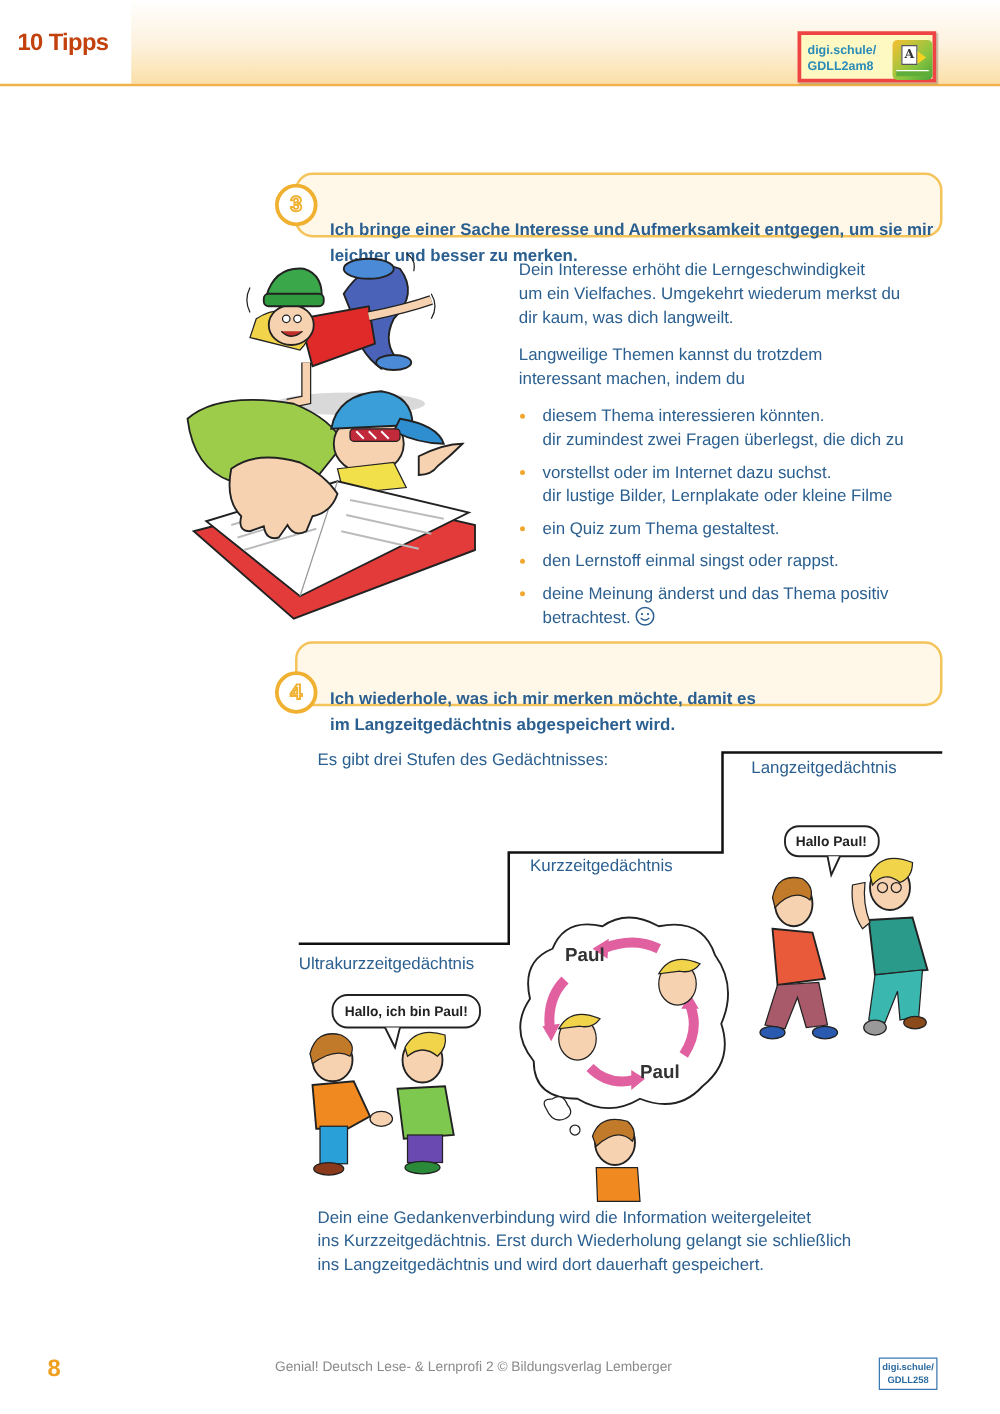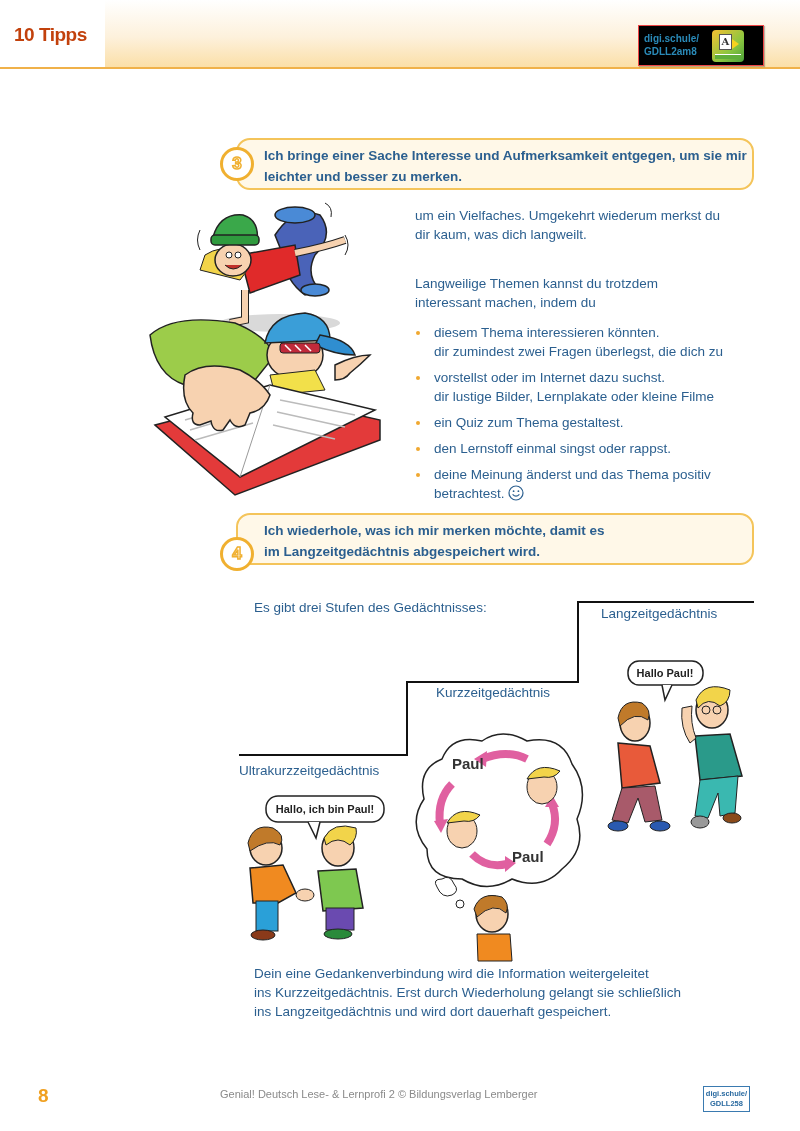--- a/index.html
+++ b/index.html
@@ -6,31 +6,31 @@
   html, body { width: 800px; height: 1131px; background: #ffffff; overflow: hidden; }
   body { position: relative; font-family: "Liberation Sans", "DejaVu Sans", sans-serif; color: #2b5f8f; }
 
   
   .header { position: absolute; left: 0; top: 0; width: 800px; height: 68px; }
   .header-title-box { position: absolute; left: 0; top: 0; width: 105px; height: 67px; background: #ffffff; }
   .header-gradient { position: absolute; left: 105px; top: 0; width: 695px; height: 67px;
     background: linear-gradient(to bottom, #ffffff 0%, #fdf1dc 55%, #fbdfa8 100%); }
   .header-rule { position: absolute; left: 0; top: 67px; width: 800px; height: 2px; background: #f0b14a; }
   .header-title { position: absolute; left: 14px; top: 24px; font-size: 19px; font-weight: bold; color: #c2410c; letter-spacing: -0.5px; }
-  .digi-badge { position: absolute; left: 638px; top: 25px; width: 126px; height: 41px; background: #000000; border: 1px solid #ef4444; box-shadow: 1px 1px 1px rgba(0,0,0,0.25); }
+  .digi-badge { position: absolute; left: 638px; top: 25px; width: 111px; height: 41px; background: #fef9c3; border: 3px solid #ef4444; box-shadow: 1px 1px 1px rgba(0,0,0,0.25); }
   .digi-badge-text { position: absolute; left: 5px; top: 6px; font-size: 10px; line-height: 13px; font-weight: bold; color: #2a8ab8; white-space: pre; }
   .digi-app-icon { position: absolute; left: 73px; top: 4px; width: 32px; height: 32px; border-radius: 4px;
     background: linear-gradient(135deg, #f7c033 0%, #8cc63f 60%, #4aa23a 100%); }
   .digi-app-icon .card { position: absolute; left: 7px; top: 4px; width: 13px; height: 16px; background: #fff; border: 1px solid #555; font-size: 10px; font-weight: bold; color: #333; text-align: center; line-height: 14px; font-family: "DejaVu Serif", serif; }
   .digi-app-icon .arrow { position: absolute; left: 20px; top: 9px; width: 0; height: 0; border-top: 5px solid transparent; border-bottom: 5px solid transparent; border-left: 7px solid #f7d21e; }
   .digi-app-icon .strip { position: absolute; left: 3px; bottom: 3px; width: 26px; height: 5px; background: #5fae3a; border-top: 1px solid #fff; }
 
   
   .tip-banner { position: absolute; left: 236px; width: 518px; background: #fff8e8; border: 2px solid #f4c45a; border-radius: 14px; }
-  .tip-banner-text { position: absolute; left: 26px; font-size: 13.5px; line-height: 21px; font-weight: bold; color: #2b5f8f; }
+  .tip-banner-text { position: absolute; left: 26px; font-size: 13.5px; line-height: 21px; font-weight: bold; color: #2b5f8f; margin-top: 28px; }
   .tip-number { position: absolute; width: 34px; height: 34px; border-radius: 50%; background: #ffffff; border: 3px solid #f0b030; }
   .tip-number span { position: absolute; left: 0; top: 0; width: 28px; line-height: 28px; text-align: center; font-size: 17px; font-weight: bold; color: #fff; -webkit-text-stroke: 1.5px #f0b030; }
 
   
   .para { position: absolute; font-size: 13.5px; line-height: 19px; color: #2b5f8f; }
   .bullet-list { position: absolute; left: 415px; top: 323px; width: 345px; list-style: none; }
   .bullet-item { position: relative; padding-left: 19px; font-size: 13.5px; line-height: 19px; margin-bottom: 7px; color: #2b5f8f; }
   .bullet-dot { position: absolute; left: 1px; top: 8px; width: 4px; height: 4px; border-radius: 50%; background: #f0a830; }
   .smiley { display: inline-block; width: 16px; height: 16px; vertical-align: -3px; margin-left: 3px; }
 
@@ -129,20 +129,21 @@
       <line x1="135" y1="205" x2="210" y2="220"></line>
       <line x1="132" y1="217" x2="200" y2="232"></line>
       <line x1="128" y1="230" x2="190" y2="244"></line>
     </g>
 
     <path d="M40 180 Q60 165 95 175 Q115 185 125 200 Q120 215 105 218 L100 230 Q90 235 85 225 L78 235 Q68 238 66 226 L55 230 Q45 230 48 218 Q35 205 40 180 Z" fill="#f7d2b0" stroke="#222" stroke-width="1.5"></path>
   </svg>
 </div>
 
 <div class="para" style="left:415px;top:206px;width:345px;">
+  <div>Dein Interesse erhöht die Lerngeschwindigkeit</div>
   <div>um ein Vielfaches. Umgekehrt wiederum merkst du</div>
   <div>dir kaum, was dich langweilt.</div>
 </div>
 <div class="para" style="left:415px;top:274px;width:345px;">
   <div>Langweilige Themen kannst du trotzdem</div>
   <div>interessant machen, indem du</div>
 </div>
 
 <ul class="bullet-list">
   <li class="bullet-item">
@@ -184,21 +185,21 @@
 <div class="tip-number" style="left:220px;top:537px;">
   <span>4</span>
 </div>
 
 <div class="para" style="left:254px;top:598px;">Es gibt drei Stufen des Gedächtnisses:</div>
 
 <svg class="illus" style="left:238px;top:600px;" width="516" height="160" viewBox="0 0 516 160">
   <path d="M1 155 L169 155 L169 82 L340 82 L340 2 L516 2" fill="none" stroke="#111" stroke-width="2"></path>
 </svg>
 <div class="stair-label" style="left:601px;top:606px;">Langzeitgedächtnis</div>
-<div class="stair-label" style="left:424px;top:685px;margin-left:12px;">Kurzzeitgedächtnis</div>
+<div class="stair-label" style="left:424px;top:685px;">Kurzzeitgedächtnis</div>
 <div class="stair-label" style="left:239px;top:763px;">Ultrakurzzeitgedächtnis</div>
 
 <div class="illus" style="left:238px;top:793px;width:150px;height:155px;">
   <svg width="150" height="155" viewBox="0 0 150 155">
     <rect x="28" y="3" width="118" height="26" rx="12" fill="#fff" stroke="#222" stroke-width="1.5"></rect>
     <path d="M70 29 L78 45 L82 29" fill="#fff" stroke="#222" stroke-width="1.5"></path>
 
     <ellipse cx="28" cy="55" rx="16" ry="17" fill="#f7d2b0" stroke="#222" stroke-width="1.5"></ellipse>
     <path d="M10 50 Q15 30 35 35 Q48 42 42 52 Q30 45 12 58 Z" fill="#c07a2a" stroke="#222"></path>
     <path d="M12 75 L45 72 L58 100 L40 110 L15 110 Z" fill="#f08a20" stroke="#222" stroke-width="1.5"></path>

